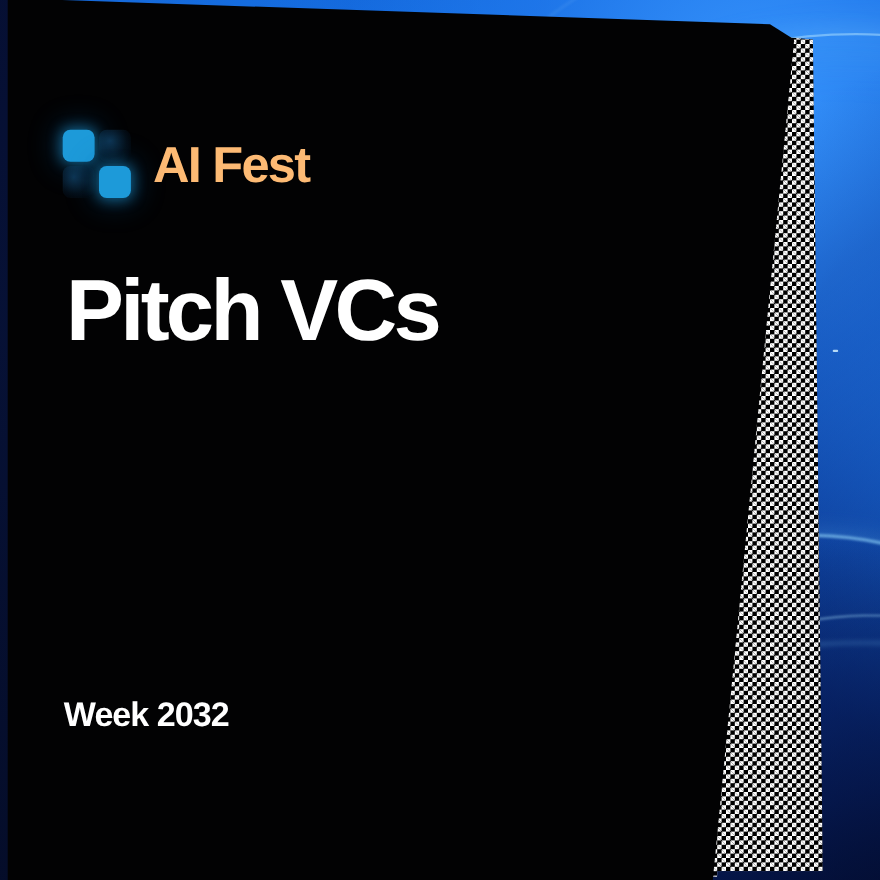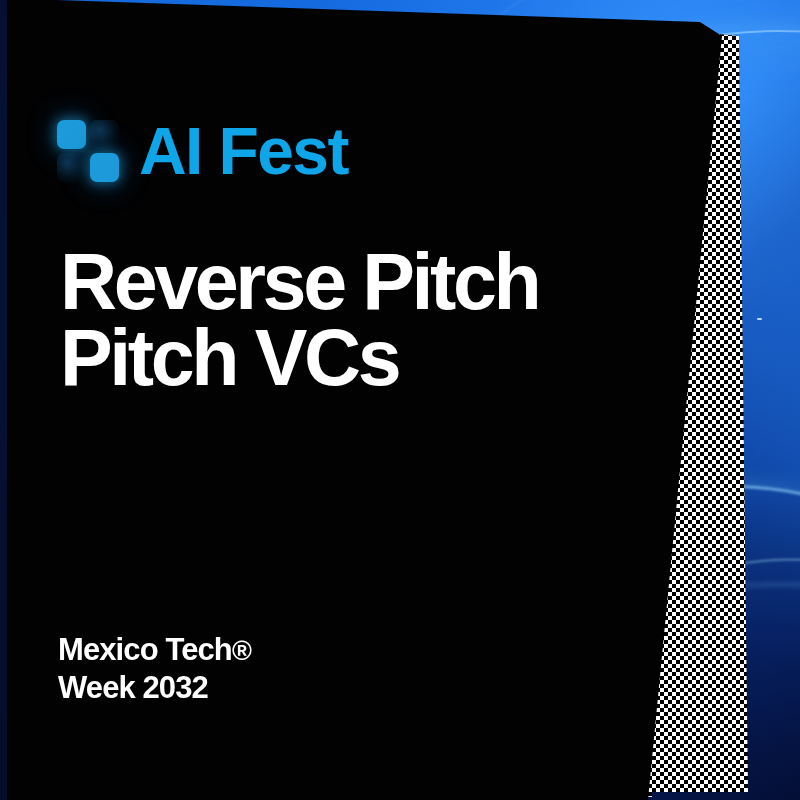--- a/index.html
+++ b/index.html
@@ -228,22 +228,22 @@
       0 0 12px 2px rgba(29,154,217,0.55),
       0 0 26px 6px rgba(20,110,180,0.30);
   }
   .tile-off {
     background: radial-gradient(circle at 35% 35%,
       rgba(24,90,140,0.55) 0%,
       rgba(10,38,62,0.35) 55%,
       rgba(0,0,0,0) 88%);
   }
   .logo-word {
-    color: #0ea5e9;
-    font-size: 66px;
+    color: #fdba74;
+    font-size: 46px;
     font-weight: bold;
     letter-spacing: -1.6px;
     line-height: 1;
     white-space: nowrap;
     text-align: right;
   }
 
   
   .headline {
     position: absolute;
@@ -304,23 +304,21 @@
       <div class="logo-mark">
         <div class="tile tile-on"></div>
         <div class="tile tile-off"></div>
         <div class="tile tile-off"></div>
         <div class="tile tile-on"></div>
       </div>
       <div class="logo-word">AI Fest</div>
     </div>
 
     <div class="headline">
-      <span class="line">Reverse Pitch</span>
       <span class="line">Pitch VCs</span>
     </div>
 
     <div class="footer-text">
-      <span class="line"><span>Mexico Tech</span><span class="reg-mark">®</span></span>
       <span class="line">Week 2032</span>
     </div>
 
   </div>
 </div>
 
 </body></html>

